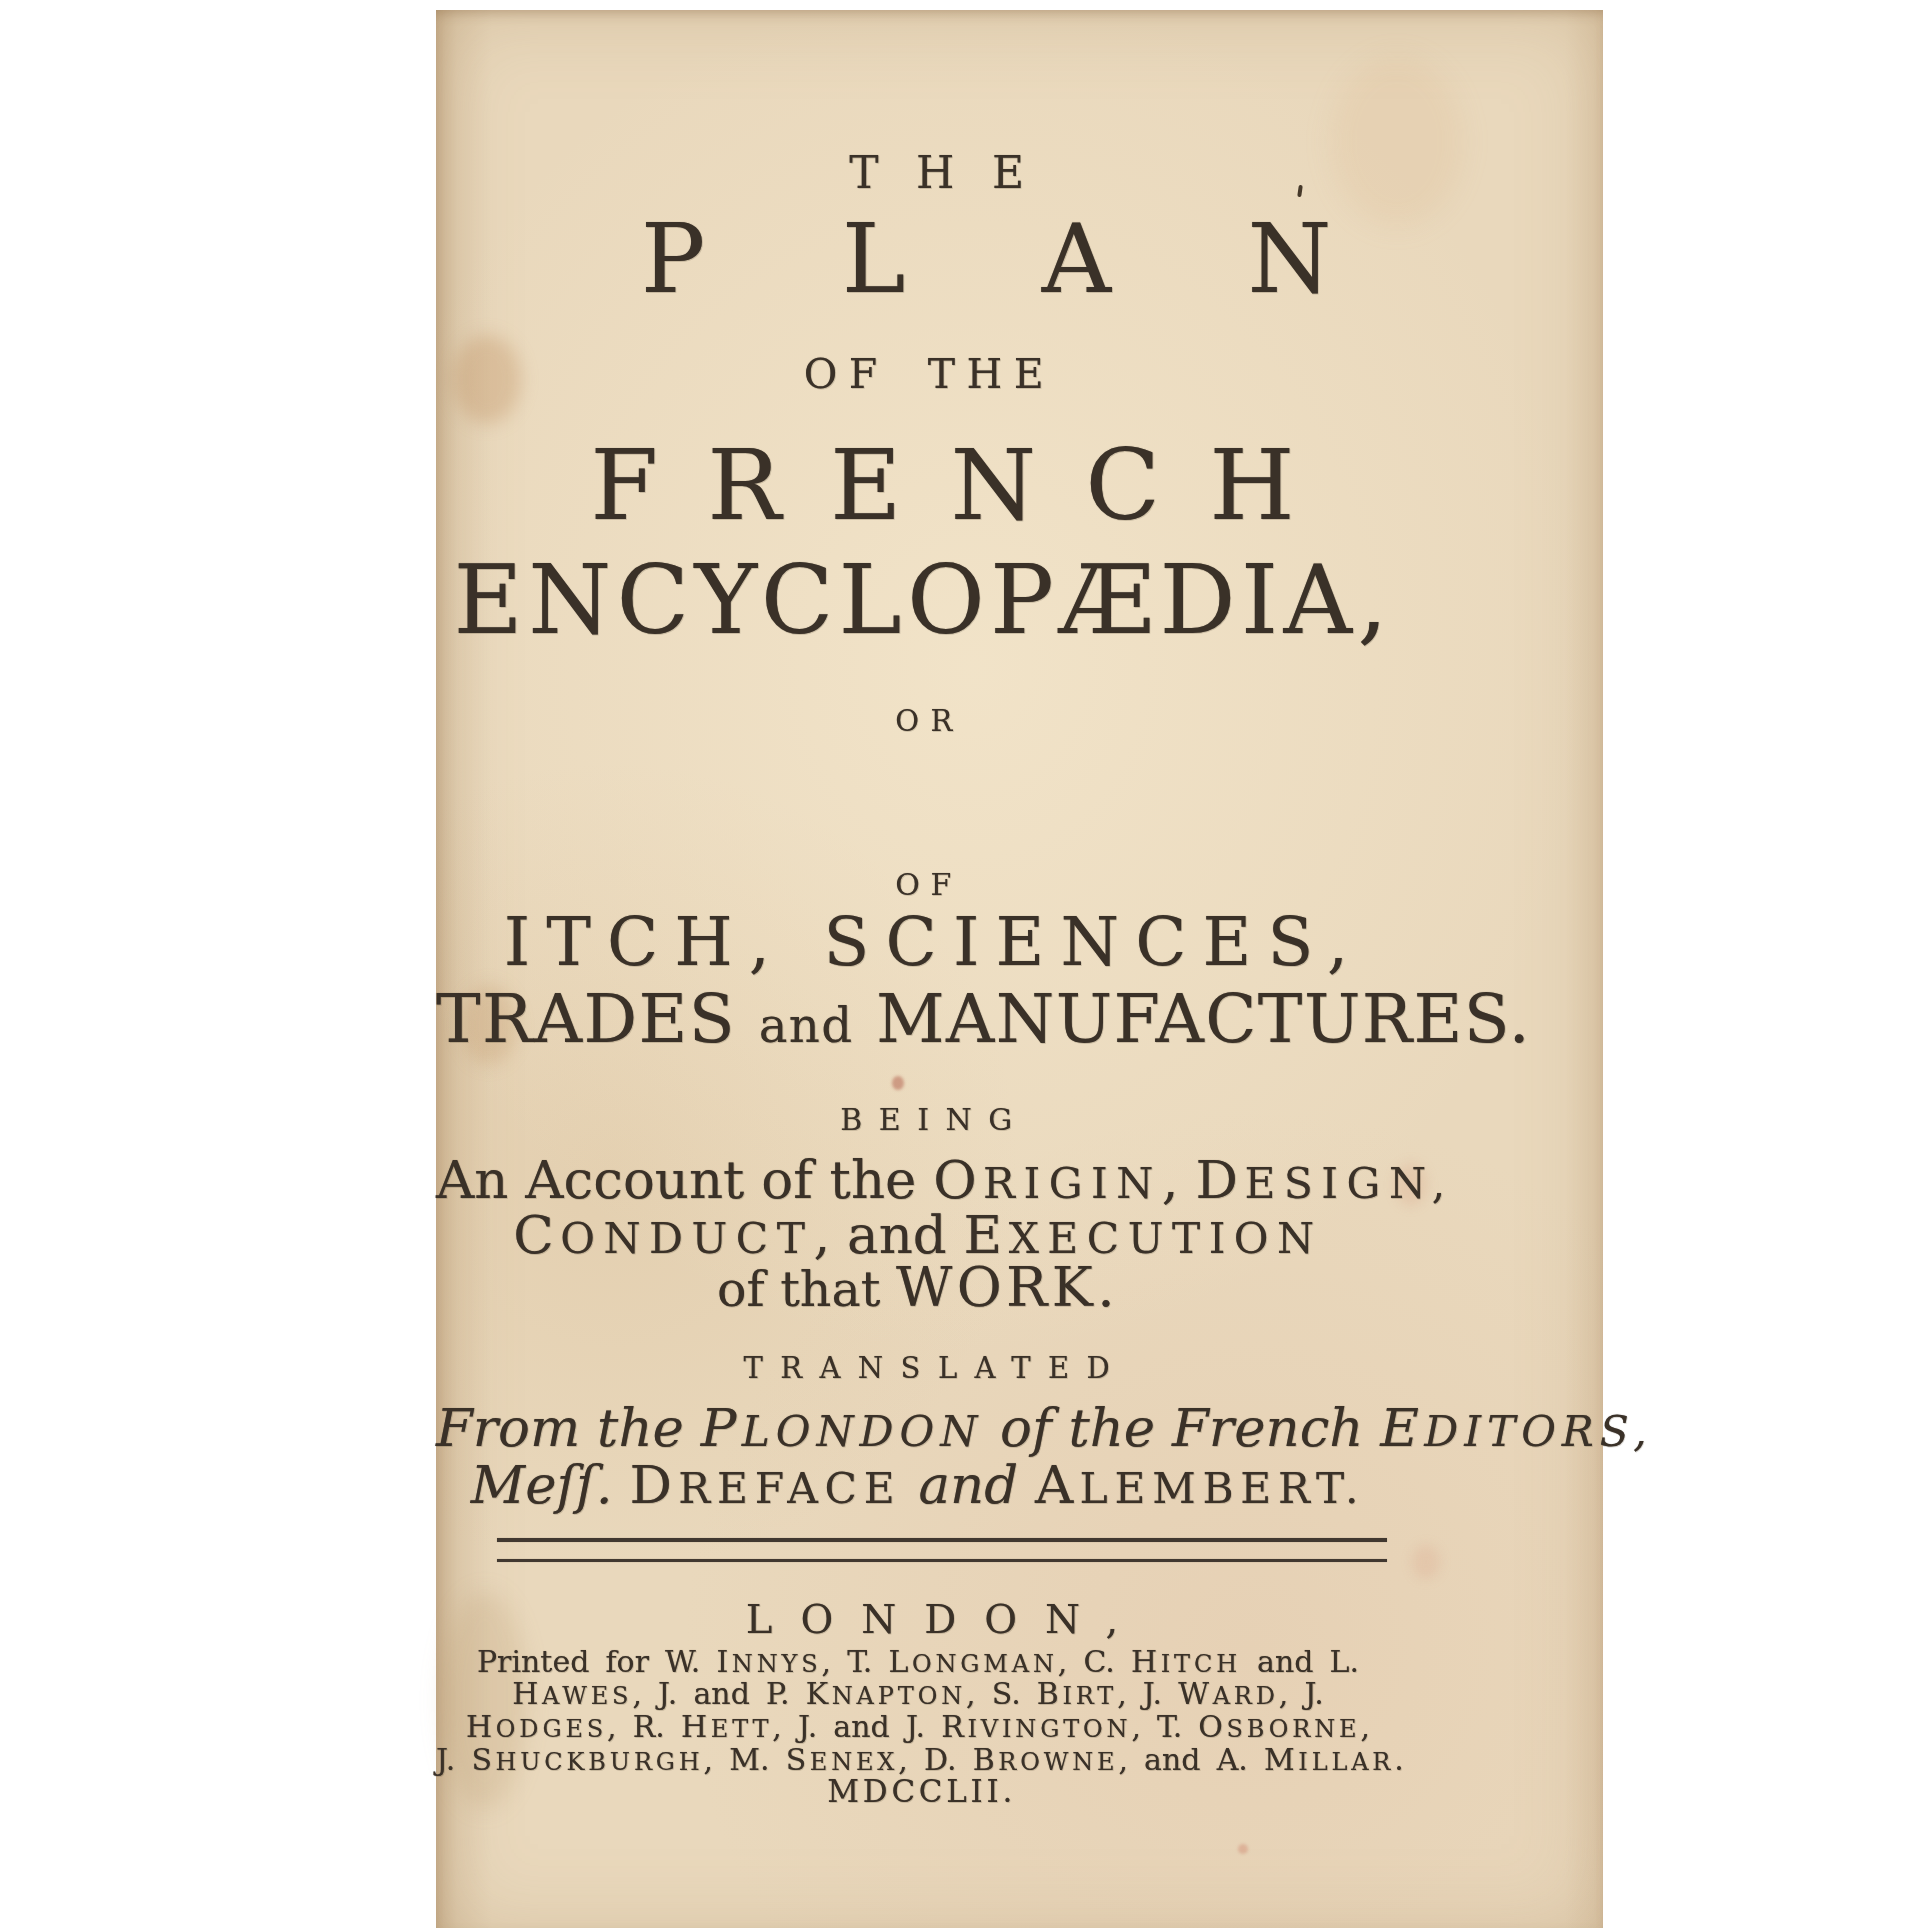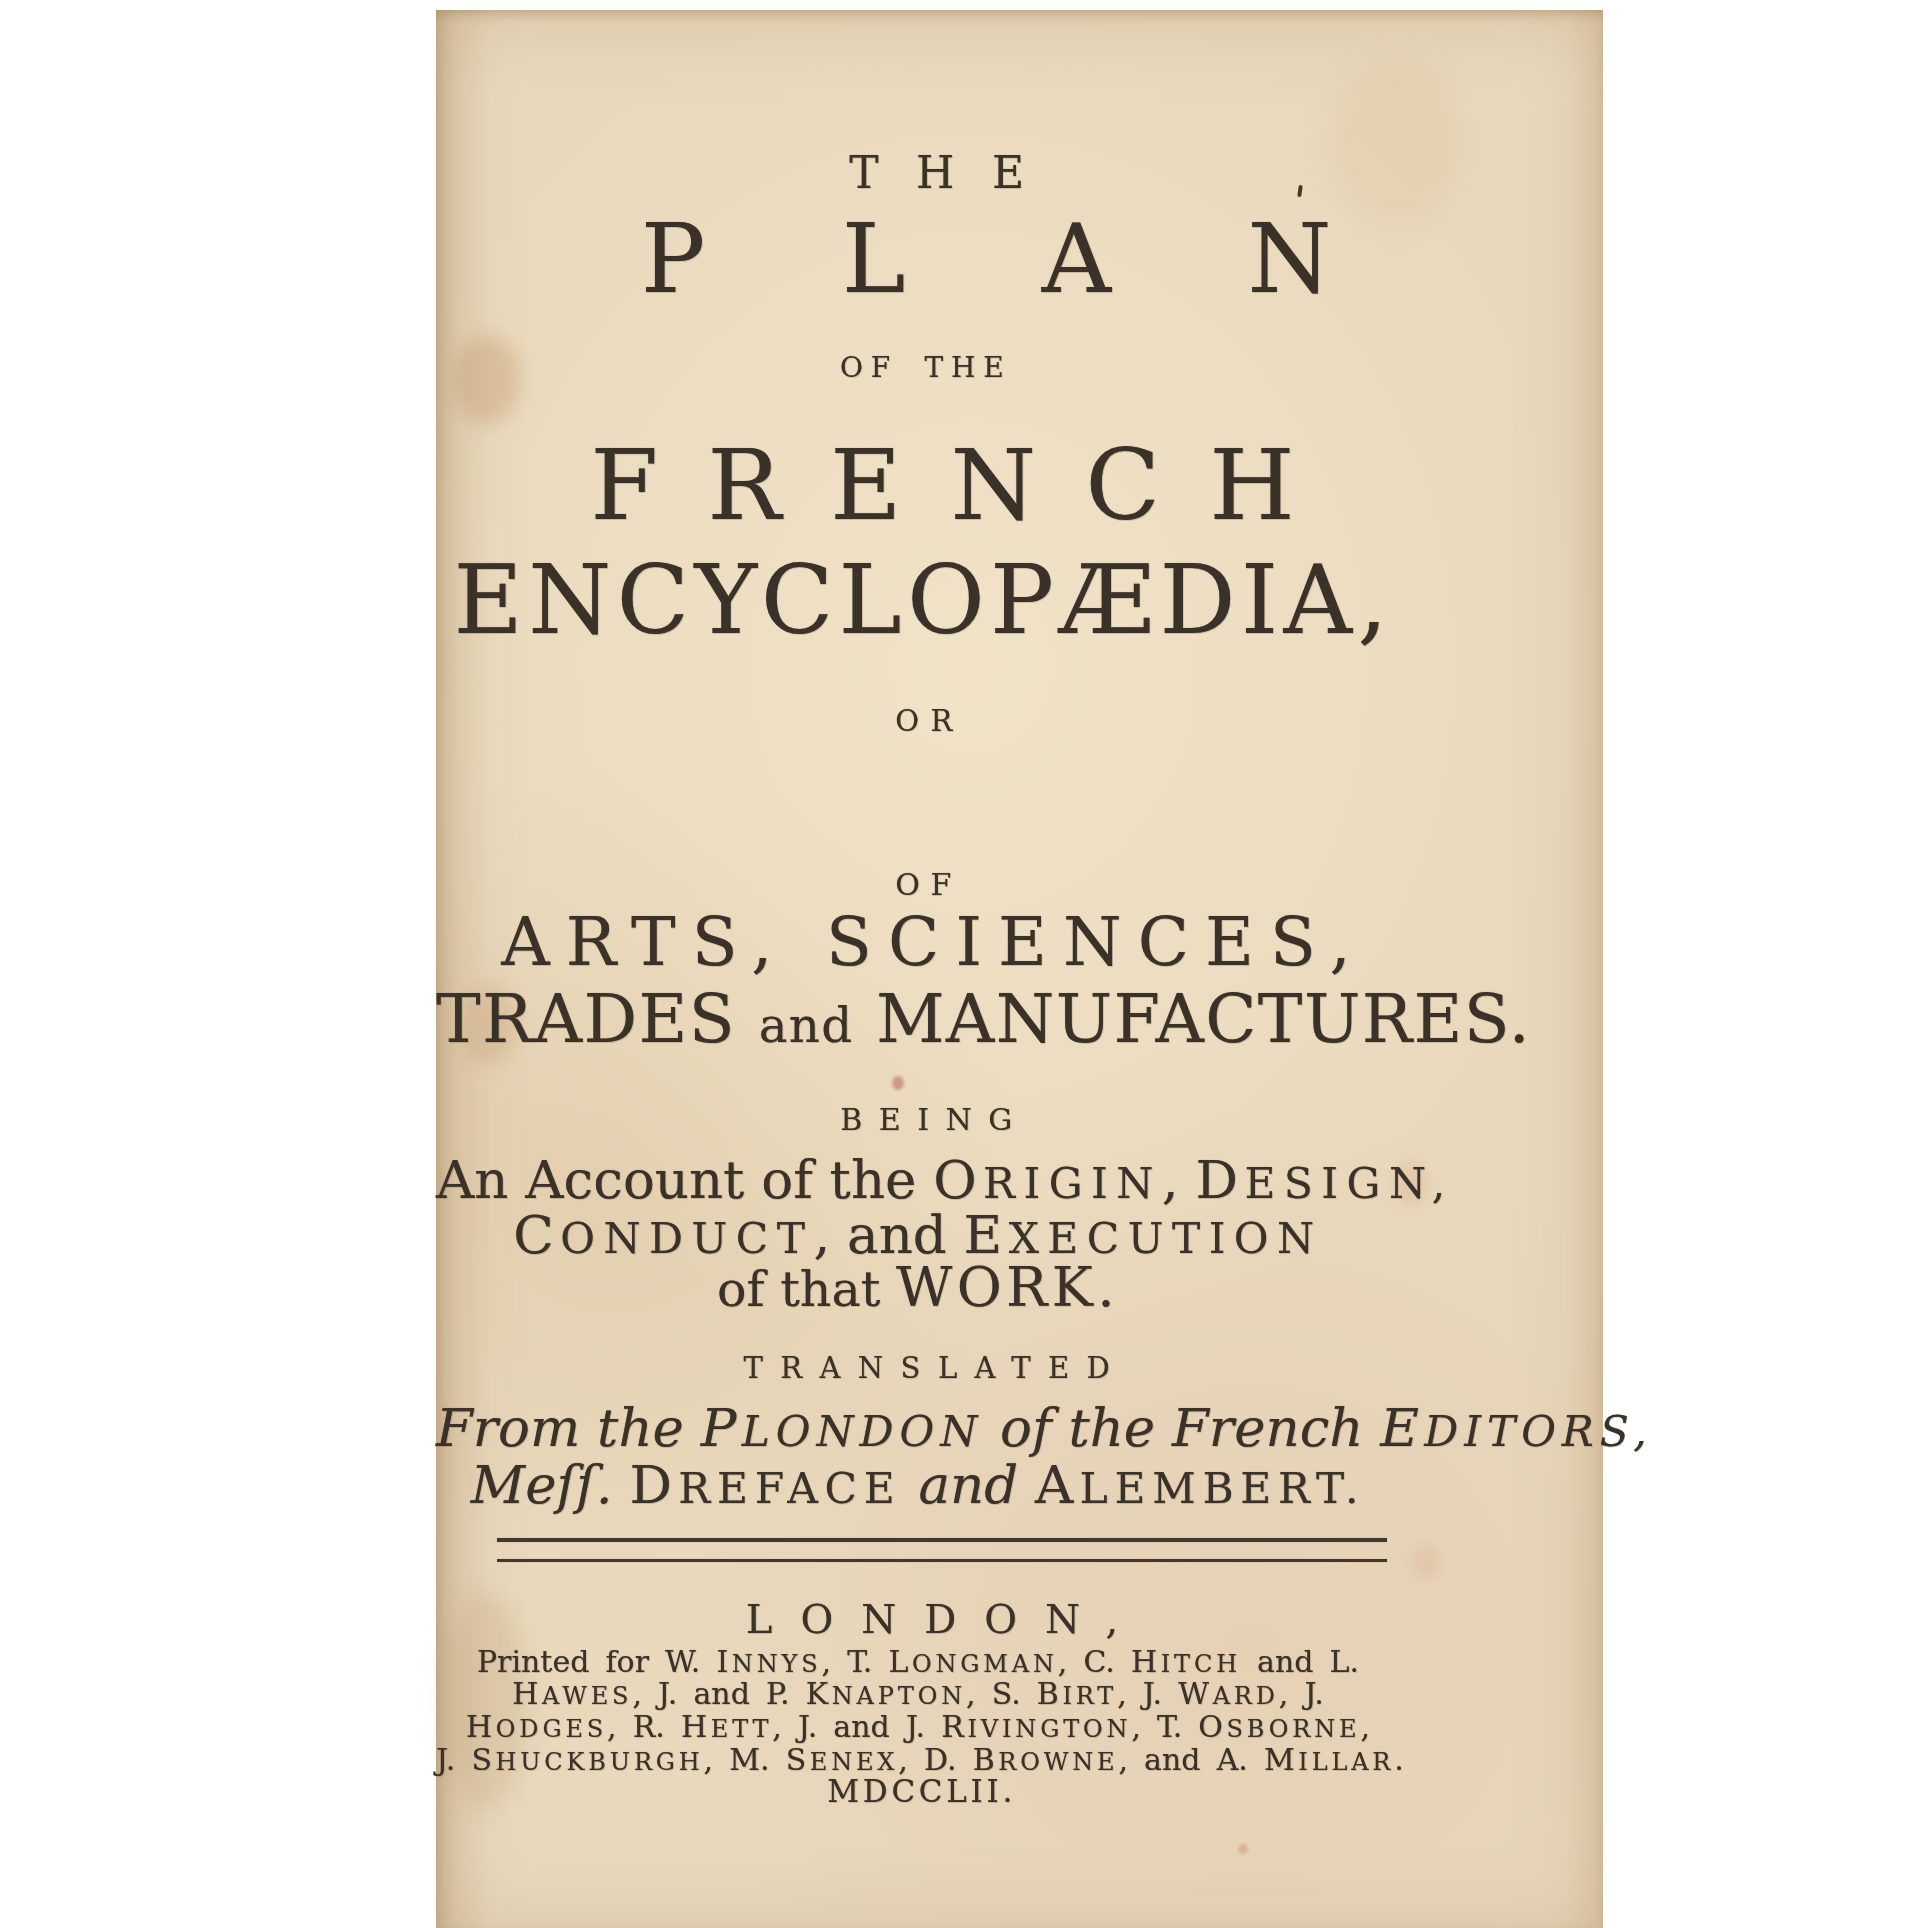--- a/index.html
+++ b/index.html
@@ -38,21 +38,21 @@
   .st8{left:5.6px;top:1582px;width:85px;height:217px;background:rgba(170,130,80,.16);filter:blur(11.3px);}
   .speck{position:absolute;left:862px;top:175px;width:3.8px;height:12.2px;background:#46392a;border-radius:1.9px;transform:rotate(8deg);}
   
   .textblock{position:absolute;left:0;top:0;width:964px;height:1928px;}
   .line{
     position:absolute;left:0;width:100%;text-align:center;line-height:1;white-space:nowrap;
     text-shadow:0 0 0.9px rgba(55,45,35,.55), 0.9px 0.9px 0 rgba(90,75,58,.18);
   }
   .l-the       {top:141px;font-size:44px;letter-spacing:.85em;padding-left:.85em;}
   .l-plan      {top:201px;font-size:96px;letter-spacing:1.42em;padding-left:1.42em;}
-  .l-ofthe     {top:344px;font-size:28px;letter-spacing:.28em;word-spacing:.35em;padding-left:.28em;}
+  .l-ofthe     {top:344px;font-size:41px;letter-spacing:.28em;word-spacing:.35em;padding-left:.28em;}
   .l-french    {top:426px;font-size:98px;letter-spacing:.5em;padding-left:.5em;}
   .l-ency      {top:543px;font-size:95px;letter-spacing:.055em;padding-left:.055em;}
   .l-or        {top:697px;font-size:29px;letter-spacing:.4em;padding-left:.4em;}
   .l-univ      {top:745px;font-size:83px;letter-spacing:.012em;}
   .l-of2       {top:860px;font-size:30px;letter-spacing:.35em;padding-left:.35em;}
   .l-arts      {top:899px;font-size:67px;letter-spacing:.24em;padding-left:.24em;}
   .l-trades    {top:976px;font-size:67px;letter-spacing:.02em;}
   .l-being     {top:1095px;font-size:30px;letter-spacing:.55em;padding-left:.55em;}
   .l-account   {top:1143px;font-size:53px;}
   .l-conduct   {top:1198px;font-size:53px;}
@@ -97,21 +97,21 @@
     <div class="speck"></div>
 
     <div class="textblock">
       <div class="line l-the">THE</div>
       <div class="line l-plan">PLAN</div>
       <div class="line l-ofthe">OF THE</div>
       <div class="line l-french">FRENCH</div>
       <div class="line l-ency">ENCYCLOPÆDIA,</div>
       <div class="line l-or">OR</div>
       <div class="line l-of2">OF</div>
-      <div class="line l-arts">ARTS, SCIENCES,</div>
+      <div class="line l-arts">ITCH, SCIENCES,</div>
       <div class="line l-trades"><span class="seg-rm">TRADES </span><span class="seg-low">and</span><span class="seg-rm"> MANUFACTURES.</span></div>
       <div class="line l-being">BEING</div>
       <div class="line l-account"><span class="seg-rm">An Account of the </span><span class="seg-cap">O</span><span class="seg-smc">RIGIN</span><span class="seg-rm">, </span><span class="seg-cap">D</span><span class="seg-smc">ESIGN,</span></div>
       <div class="line l-conduct"><span class="seg-cap">C</span><span class="seg-smc">ONDUCT</span><span class="seg-rm">, and </span><span class="seg-cap">E</span><span class="seg-smc">XECUTION</span></div>
       <div class="line l-work"><span class="seg-rm">of that </span><span class="seg-bigcap">WORK.</span></div>
       <div class="line l-translated">TRANSLATED</div>
       <div class="line l-preface"><span class="seg-it">From the </span><span class="seg-icap">P</span><span class="seg-ismc">LONDON</span><span class="seg-it"> of the French </span><span class="seg-icap">E</span><span class="seg-ismc">DITORS,</span></div>
       <div class="line l-messrs"><span class="seg-it">Meſſ. </span><span class="seg-cap">D</span><span class="seg-smc">REFACE</span><span class="seg-it"> and </span><span class="seg-cap">A</span><span class="seg-smc">LEMBERT.</span></div>
     </div>
 

